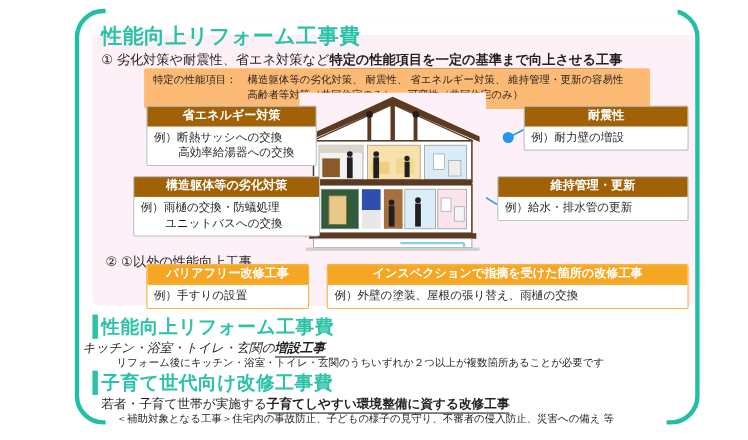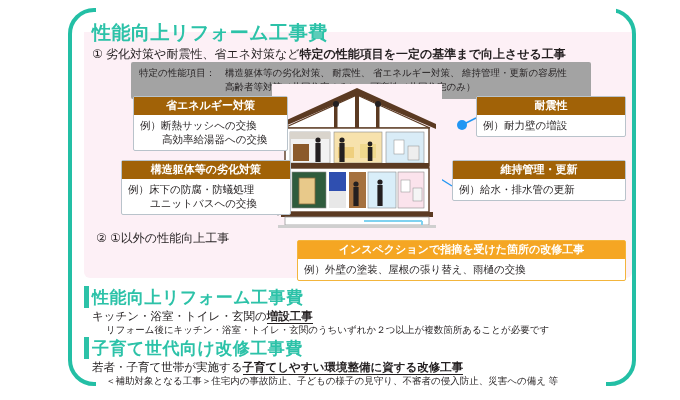--- a/index.html
+++ b/index.html
@@ -48,21 +48,21 @@
   .num-line{
     position:absolute;font-size:12px;white-space:nowrap;color:#231f20;
   }
   .n1{left:92px;top:46px;}
   .n2{left:96px;top:230px;}
   .num-line b{font-weight:bold;border-bottom:1px solid #231f20;padding-bottom:1px;text-align:right;}
 
   
   .defbox{
     position:absolute;left:131px;top:62px;width:460px;
-    background:#a3a3a3;border-radius:2px;padding:4px 8px 5px 8px;
+    background:#fdba74;border-radius:2px;padding:4px 8px 5px 8px;
     box-sizing:border-box;
   }
   .defbox .dl{font-size:9.5px;line-height:1.45;white-space:nowrap;color:#231f20;}
   .defbox .dl .lbl{display:inline-block;width:86px;}
   .defbox .dl2{padding-left:86px;}
 
   
   .callout{position:absolute;background:#ffffff;border:1px solid #b9c3cb;border-radius:2px;box-sizing:border-box;}
   .callout .hd{
     font-size:11px;font-weight:bold;color:#ffffff;text-align:center;
@@ -84,21 +84,21 @@
   
   svg.links{position:absolute;left:0;top:0;width:680px;height:400px;pointer-events:none;}
 
   
   .house{position:absolute;left:272px;top:84px;width:170px;height:146px;}
 
   
   .sub{position:absolute;font-size:11.5px;white-space:nowrap;color:#231f20;}
   .sub b{font-weight:bold;border-bottom:1px solid #231f20;padding-bottom:1px;}
   .subsmall{position:absolute;font-size:9.5px;white-space:nowrap;color:#231f20;}
-  .s2a{left:92px;top:309px;}
+  .s2a{left:75px;top:309px;font-style:italic;}
   .s2b{left:106px;top:324px;}
   .s3a{left:92px;top:360px;}
   .s3b{left:106px;top:375px;}
 </style>
 </head>
 <body>
 
 <div id="root">
 
   <div class="pink-panel"></div>
@@ -225,37 +225,43 @@
   <div class="callout blue c-quake">
     <div class="hd">耐震性</div>
     <div class="bd">
       <span>例）</span><span>耐力壁の増設</span>
     </div>
   </div>
 
   <div class="callout blue c-deter">
     <div class="hd">構造躯体等の劣化対策</div>
     <div class="bd">
-      <span>例）</span><span>床下の防腐・防蟻処理</span>
+      <span>例）</span><span>雨樋の交換・防蟻処理</span>
       <span class="ind">ユニットバスへの交換</span>
     </div>
   </div>
 
   <div class="callout blue c-maint">
     <div class="hd">維持管理・更新</div>
     <div class="bd">
       <span>例）</span><span>給水・排水管の更新</span>
     </div>
   </div>
 
   <div class="num-line n2">
     <span>②</span>
     <span>①以外の性能向上工事</span>
   </div>
 
+  <div class="callout orange c-barrier">
+    <div class="hd">バリアフリー改修工事</div>
+    <div class="bd">
+      <span>例）</span><span>手すりの設置</span>
+    </div>
+  </div>
 
   <div class="callout orange c-inspect">
     <div class="hd">インスペクションで指摘を受けた箇所の改修工事</div>
     <div class="bd">
       <span>例）</span><span>外壁の塗装、屋根の張り替え、雨樋の交換</span>
     </div>
   </div>
 
   <div class="teal-bar bar2"></div>
   <div class="sect-title t2">性能向上リフォーム工事費</div>

